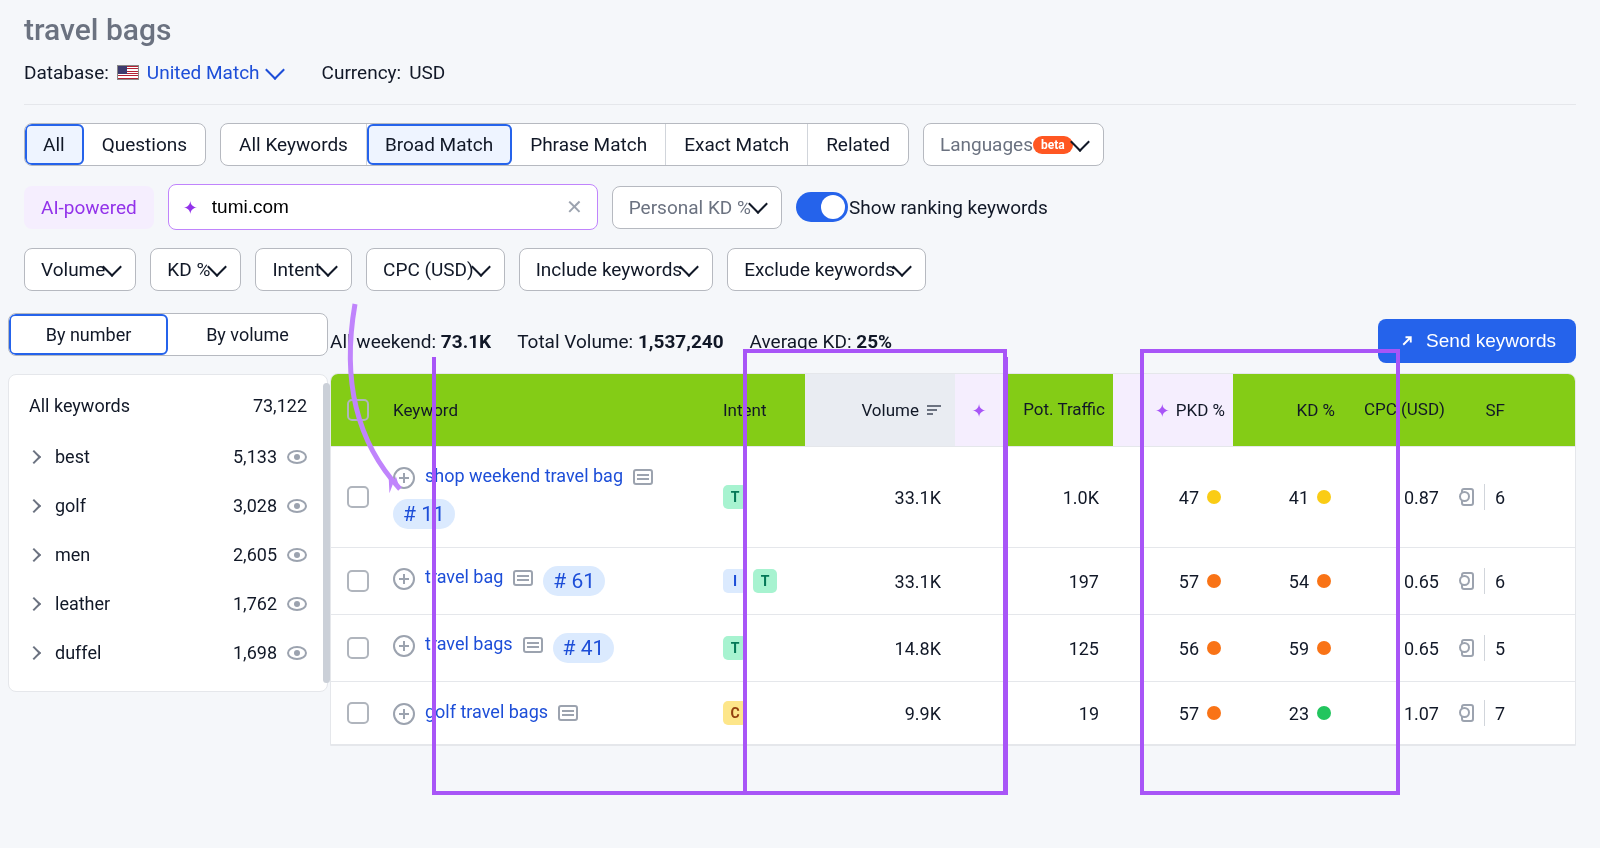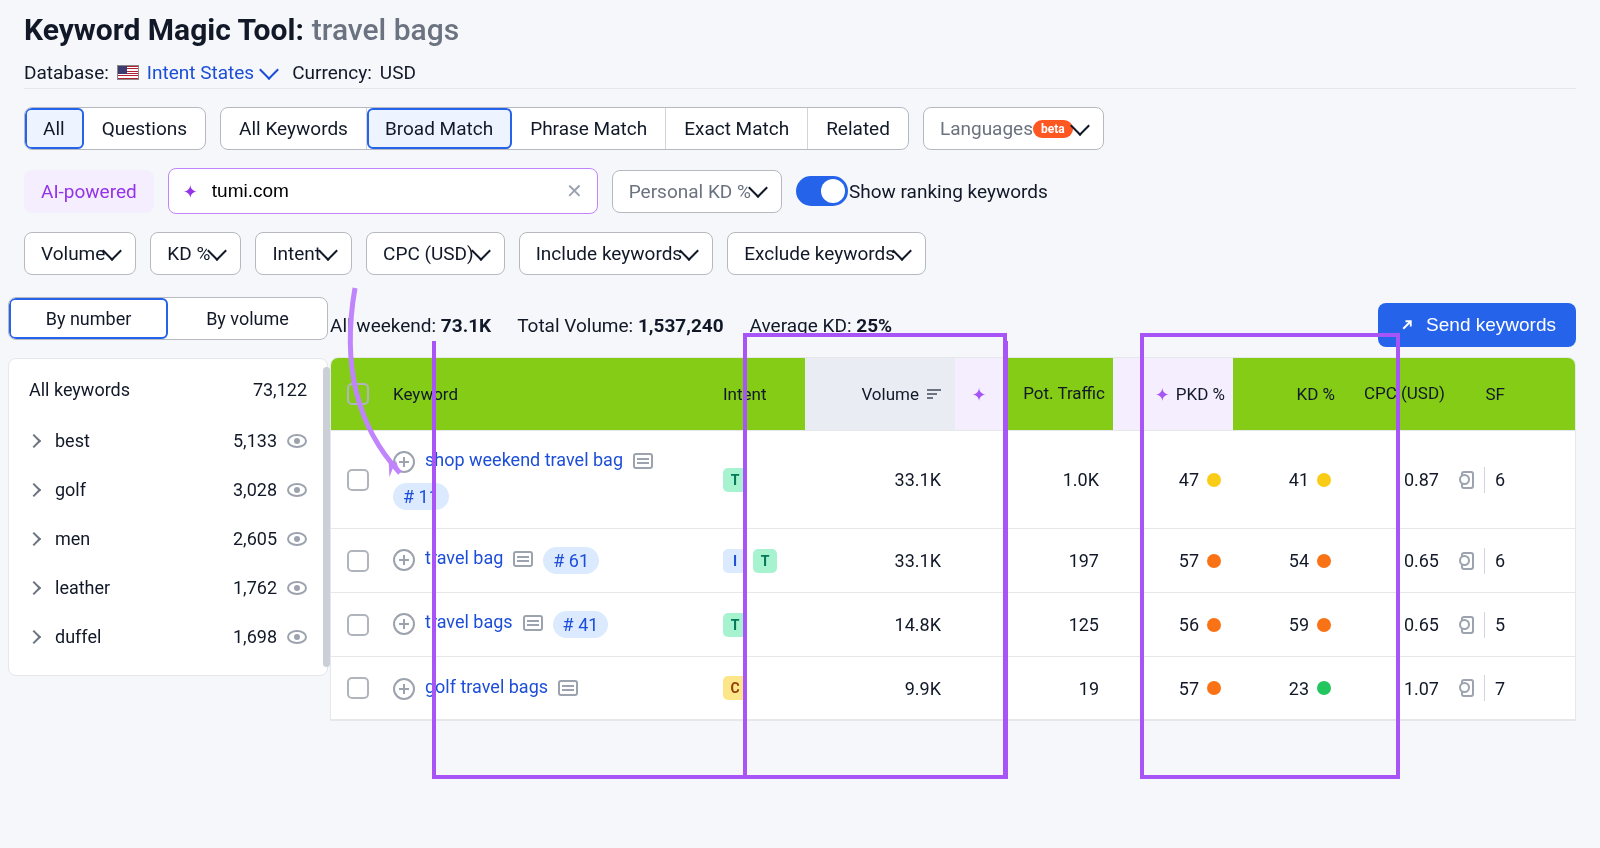--- a/index.html
+++ b/index.html
@@ -22,21 +22,21 @@
     --yellow:#facc15;
   }
   *{box-sizing:border-box;}
   html,body{margin:0;padding:0;font-family:-apple-system,BlinkMacSystemFont,"Segoe UI",Roboto,Arial,sans-serif;color:var(--text);background:var(--bg);}
   body{width:1600px;height:848px;overflow:hidden;}
 
   
   .header{padding:12px 24px 0 24px;}
   .title-row{display:flex;align-items:baseline;gap:8px;font-size:30px;font-weight:700;}
   .title-row .query{color:#6b7280;font-weight:500;}
-  .meta-row{display:flex;align-items:flex-end;gap:16px;margin-top:14px;font-size:19px;padding-bottom:4px;border-bottom:1px solid var(--border-light);}
+  .meta-row{display:flex;align-items:flex-end;gap:40px;margin-top:14px;font-size:19px;padding-bottom:20px;border-bottom:1px solid var(--border-light);}
   .meta-item{display:flex;align-items:center;gap:8px;}
   .meta-item .label{color:var(--text);}
   .db-val{display:flex;align-items:center;gap:8px;color:var(--link);cursor:pointer;}
   .flag{width:22px;height:15px;display:inline-block;position:relative;background:#b22234;border:0.5px solid #888;}
   .flag::before{content:"";position:absolute;inset:0;background:repeating-linear-gradient(#b22234 0 1.15px,#fff 1.15px 2.3px);}
   .flag::after{content:"";position:absolute;left:0;top:0;width:9px;height:8px;background:#3c3b6e;}
   .chev{width:14px;height:14px;border-right:2px solid currentColor;border-bottom:2px solid currentColor;transform:rotate(45deg);margin-top:-6px;}
 
   
   .filters{padding:18px 24px 0 24px;display:flex;flex-direction:column;gap:18px;}
@@ -99,21 +99,21 @@
   .trow{border-bottom:1px solid var(--border-light);font-size:18px;}
   .trow>div{padding:18px 8px;}
   .kw-cell{display:flex;align-items:flex-start;gap:10px;flex-wrap:wrap;}
   .plus{width:22px;height:22px;border:2px solid #9ca3af;border-radius:50%;position:relative;flex-shrink:0;cursor:pointer;margin-top:2px;}
   .plus::before,.plus::after{content:"";position:absolute;background:#9ca3af;}
   .plus::before{left:4px;right:4px;top:8px;height:2px;}
   .plus::after{top:4px;bottom:4px;left:8px;width:2px;}
   .kw-link{color:var(--link);cursor:pointer;}
   .serp-ic{width:20px;height:16px;border:2px solid #9ca3af;border-radius:3px;position:relative;flex-shrink:0;margin-top:4px;}
   .serp-ic::after{content:"";position:absolute;left:2px;right:2px;top:3px;height:2px;background:#9ca3af;box-shadow:0 4px 0 #9ca3af;}
-  .rank{background:#dbeafe;color:#1d4ed8;padding:3px 10px;border-radius:999px;font-size:18px;}
+  .rank{background:#dbeafe;color:#1d4ed8;padding:3px 10px;border-radius:999px;font-size:21px;}
 
   .intent-cell{display:flex;gap:6px;padding-left:18px !important;}
   .ib{width:24px;height:24px;border-radius:5px;display:flex;align-items:center;justify-content:center;font-size:14px;font-weight:700;}
   .ib.T{background:#a7f3d0;color:#047857;}
   .ib.I{background:#dbeafe;color:#1d4ed8;}
   .ib.C{background:#fde68a;color:#92400e;}
 
   .num{text-align:right;padding-right:14px !important;}
   .kd-cell{display:flex;justify-content:flex-end;align-items:center;gap:8px;padding-right:12px !important;}
   .dot{width:14px;height:14px;border-radius:50%;}
@@ -128,29 +128,28 @@
 
   
   .anno{position:absolute;border:4px solid #a855f7;pointer-events:none;z-index:50;}
   .arrow{position:absolute;z-index:40;pointer-events:none;}
 </style>
 </head>
 <body>
 
 <div class="header">
   <div class="title-row">
-    <span>Keyword Magic Tool:</span>
     <span class="query">travel bags</span>
   </div>
   <div class="meta-row">
     <div class="meta-item">
       <span class="label">Database:</span>
       <span class="db-val">
         <span class="flag"></span>
-        <span>Intent States</span>
+        <span>United Match</span>
         <span class="chev"></span>
       </span>
     </div>
     <div class="meta-item">
       <span>Currency:</span>
       <span>USD</span>
     </div>
   </div>
 </div>
 

